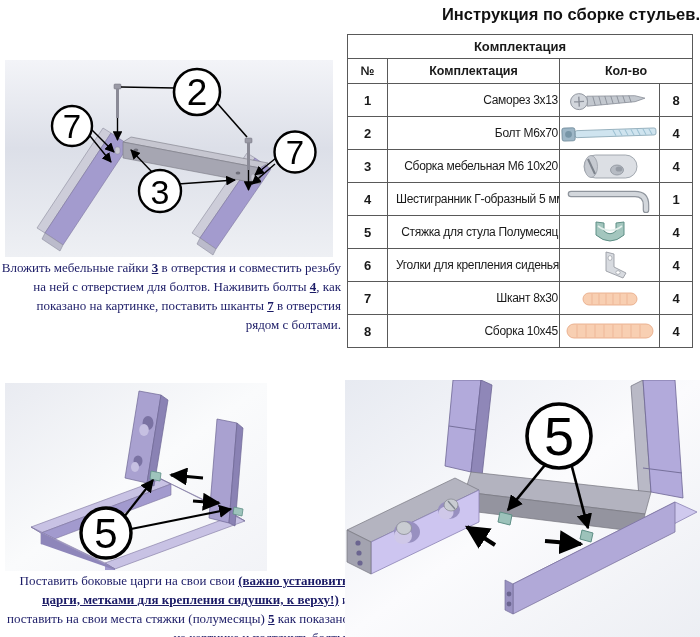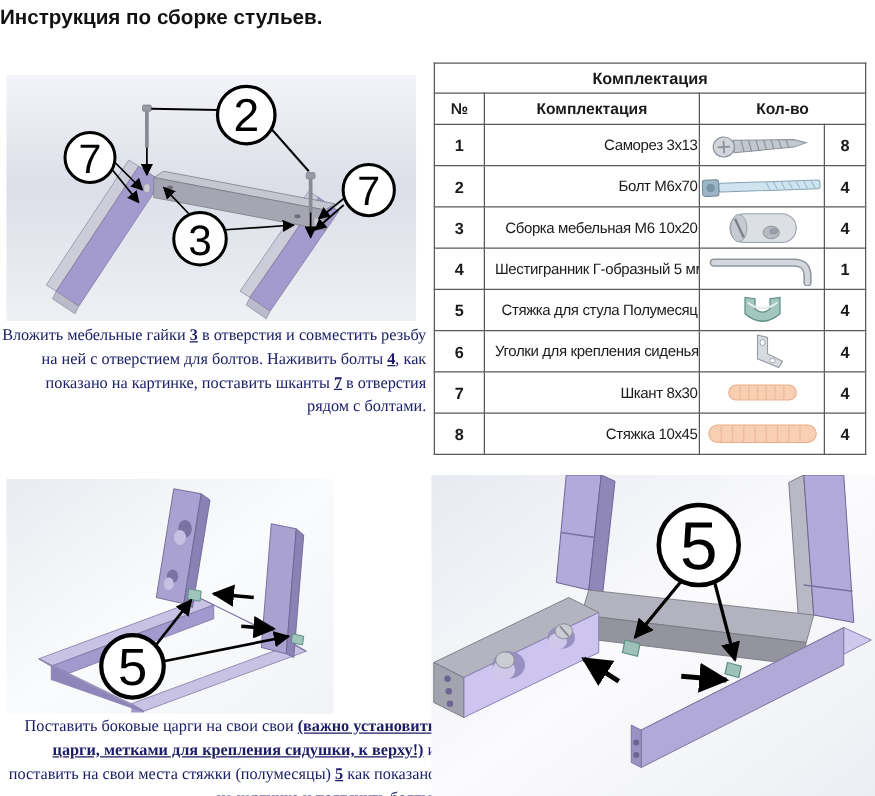--- a/index.html
+++ b/index.html
@@ -1,29 +1,29 @@
 <!DOCTYPE html>
 <html><head>
 <meta charset="utf-8">
 <style>
   html,body{margin:0;padding:0;background:#ffffff;}
   .page{position:relative;width:700px;height:637px;background:#fff;overflow:hidden;
         font-family:"Liberation Sans",sans-serif;}
-  .title{position:absolute;top:5px;left:0;width:700px;text-align:left;
+  .title{position:absolute;top:5px;left:0;width:700px;text-align:right;
          font-size:16.5px;font-weight:bold;color:#111;}
   .step{position:absolute;top:44px;left:32px;font-family:"Liberation Serif",serif;
         font-size:13.5px;color:#16163a;}
   .step .num{display:inline-block;margin-right:20px;}
   .para{position:absolute;font-family:"Liberation Serif",serif;font-size:13px;
         line-height:1.45;color:#1b1b66;text-align:right;}
   .para1{top:259px;left:0;width:341px;}
   .para2{top:572px;left:0;width:349px;}
   .bu{font-weight:bold;text-decoration:underline;}
   
-  table.kit{position:absolute;top:50px;left:347px;width:345px;border-collapse:collapse;
+  table.kit{position:absolute;top:34px;left:347px;width:345px;border-collapse:collapse;
             table-layout:fixed;color:#1a1a1a;}
   .kit th,.kit td{border:1px solid #595959;overflow:hidden;white-space:nowrap;}
   .kit .t-title th{height:21px;font-size:13px;}
   .kit .t-head th{height:22px;font-size:12.5px;}
   .kit td{height:30px;}
   .kit td.num,.kit td.qty{text-align:center;font-weight:bold;font-size:13px;}
   .kit td.name{padding-left:8px;font-size:12px;letter-spacing:-0.3px;text-align:right;}
   .kit td.img{text-align:center;vertical-align:middle;padding:1px 0;}
   .kit td.img svg{vertical-align:middle;}
   .d{position:absolute;}
@@ -219,21 +219,21 @@
       <td class="img">
         <svg width="62" height="16" viewBox="0 0 62 16">
           <rect x="4" y="2" width="54" height="12" rx="6" fill="#f8cfb2" stroke="#e9ad8a" stroke-width="0.9"></rect>
           <path d="M13 2.5 v11 M20 2.2 v11.6 M27 2 v12 M34 2 v12 M41 2.2 v11.6 M48 2.5 v11" stroke="#eebb9c" stroke-width="1.1"></path>
         </svg>
       </td>
       <td class="qty">4</td>
     </tr>
     <tr>
       <td class="num">8</td>
-      <td class="name">Стяжка 10х45</td>
+      <td class="name">Сборка 10х45</td>
       <td class="img">
         <svg width="92" height="18" viewBox="0 0 92 18">
           <rect x="3" y="2" width="86" height="14" rx="7" fill="#f8cfb2" stroke="#e9ad8a" stroke-width="0.9"></rect>
           <path d="M13 2.5 v13 M22 2.2 v13.6 M31 2 v14 M40 2 v14 M49 2 v14 M58 2 v14 M67 2.2 v13.6 M76 2.5 v13" stroke="#eebb9c" stroke-width="1.1"></path>
         </svg>
       </td>
       <td class="qty">4</td>
     </tr>
   </tbody>
     </table>

